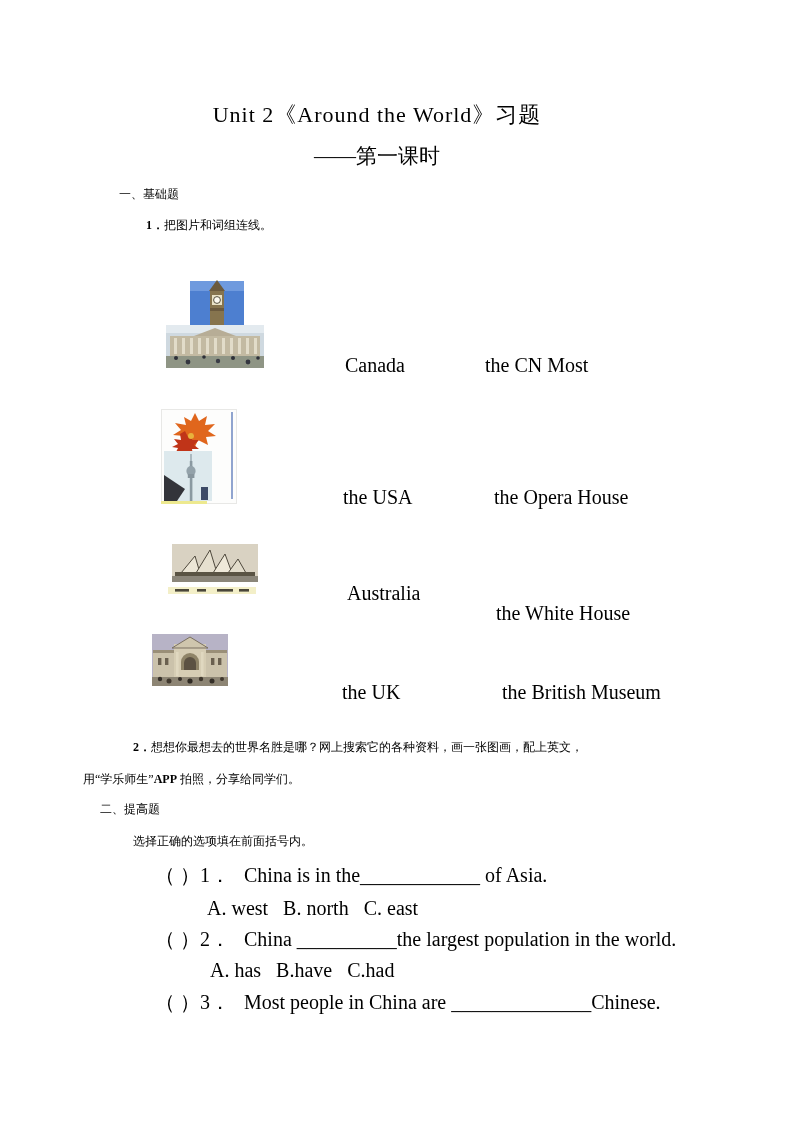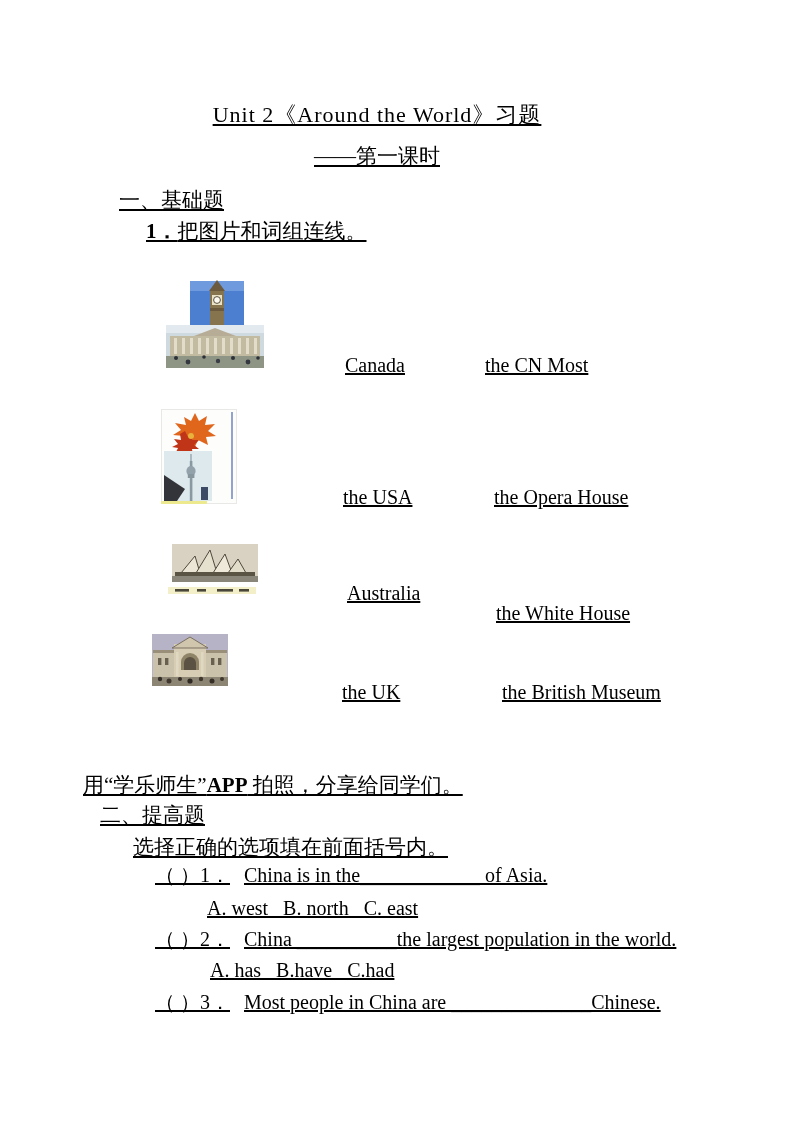--- a/index.html
+++ b/index.html
@@ -5,30 +5,30 @@
   html,body{margin:0;padding:0;background:#888;}
   .page{
     position:relative;
     width:793px;height:1122px;
     margin:0 auto;
     background:#ffffff;
     color:#000;
     font-family:"Liberation Serif","DejaVu Serif",serif;
     overflow:hidden;
   }
-  .abs{position:absolute;text-decoration:underline;}
+  .abs{position:absolute;}
   .title{
     top:100px;left:0;width:754px;text-align:center;
     font-size:22px;letter-spacing:1px;white-space:pre;
   }
   .subtitle{
     top:142px;left:0;width:754px;text-align:center;
     font-size:21px;
   }
-  .cjk{font-size:21px;line-height:1.35;white-space:pre-wrap;}
+  .cjk{font-size:12px;line-height:1.35;white-space:pre-wrap;}
   .eng{font-size:20px;line-height:1.3;white-space:pre-wrap;}
   .b{font-weight:bold;}
   .sec1-h{left:119px;top:186px;}
   .task1{left:146px;top:217px;}
   .photo1{left:166px;top:278px;}
   .photo2{left:161px;top:409px;}
   .photo3{left:167px;top:543px;}
   .photo4{left:152px;top:634px;}
   .r1-c{left:345px;top:352px;}
   .r1-l{left:485px;top:352px;}
@@ -159,20 +159,21 @@
       <circle cx="28" cy="45" r="2" fill="#352f28"></circle>
       <circle cx="38" cy="47" r="2.6" fill="#2e2922"></circle>
       <circle cx="49" cy="45" r="2.2" fill="#40382e"></circle>
       <circle cx="60" cy="47" r="2.5" fill="#352f28"></circle>
       <circle cx="70" cy="45" r="2" fill="#40382e"></circle>
     </svg>
   </div>
   <div class="abs eng r4-c">the UK</div>
   <div class="abs eng r4-l">the British Museum</div>
 
+  <div class="abs cjk task2-l1"><span class="b">2．</span><span>想想你最想去的世界名胜是哪？网上搜索它的各种资料，画一张图画，配上英文，</span></div>
   <div class="abs cjk task2-l2"><span>用“学乐师生”</span><span class="b">APP</span><span> 拍照，分享给同学们。</span></div>
 
   <div class="abs cjk sec2-h">二、提高题</div>
   <div class="abs cjk instr">选择正确的选项填在前面括号内。</div>
 
   <div class="abs eng q1"><span>（ ）1．</span><span class="q-text">China is in the____________ of Asia.</span></div>
   <div class="abs eng o1">A. west   B. north   C. east</div>
 
   <div class="abs eng q2"><span>（ ）2．</span><span class="q-text">China __________the largest population in the world.</span></div>
   <div class="abs eng o2">A. has   B.have   C.had</div>

